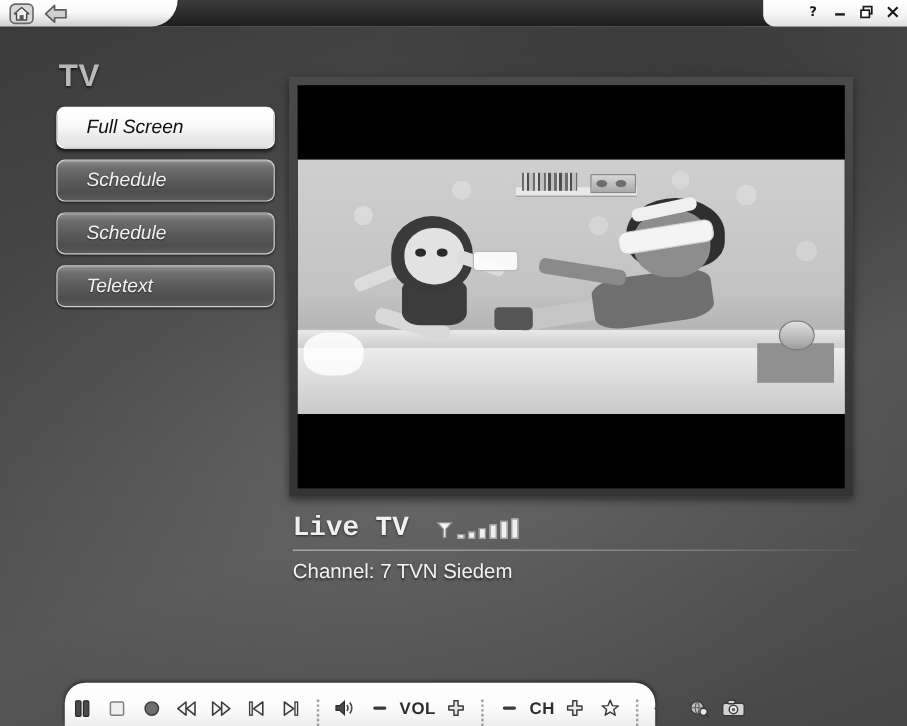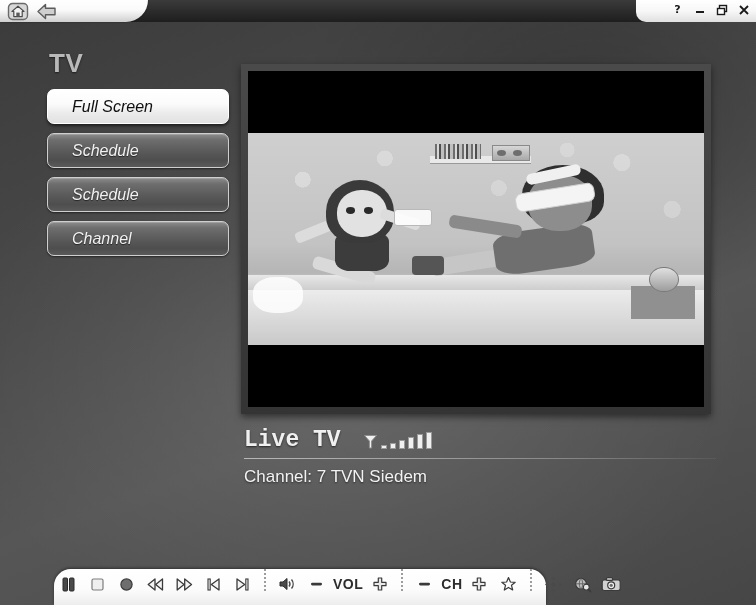--- a/index.html
+++ b/index.html
@@ -134,21 +134,21 @@
   .sig-bar{width:6px;background:#f0f0f0;border:1px solid #9a9a9a;box-sizing:border-box;}
   .np-divider{margin-top:5px;height:1px;width:472px;background:linear-gradient(90deg,rgba(255,255,255,.55),rgba(255,255,255,.28) 70%,rgba(255,255,255,.05));}
   .np-channel{margin-top:8px;font-size:17px;color:#f2f2f2;text-shadow:0 1px 2px rgba(0,0,0,.55);}
 
   
   .controlbar{
     position:absolute;left:54px;top:569px;width:492px;height:36px;
     background:linear-gradient(180deg,#ffffff 0%,#fcfcfc 55%,#ededed 100%);
     border-top-left-radius:17px;border-top-right-radius:17px;
     box-shadow:0 -1px 3px rgba(0,0,0,.45);
-    display:flex;align-items:flex-start;
+    display:flex;align-items:flex-end;
   }
   .cb-group{display:flex;align-items:center;}
   .cb-btn{
     width:29px;height:30px;display:flex;align-items:center;justify-content:center;
     color:#3b3b3b;
   }
   .cb-label{font-size:14px;font-weight:bold;color:#2d2d2d;padding:0 2px;letter-spacing:.5px;}
   .cb-sep{
     width:0;height:22px;margin:0 7px;
     border-left:2px dotted #9d9d9d;
@@ -207,21 +207,21 @@
       <div class="menu-item selected">
         <span>Full Screen</span>
       </div>
       <div class="menu-item">
         <span>Schedule</span>
       </div>
       <div class="menu-item">
         <span>Schedule</span>
       </div>
       <div class="menu-item">
-        <span>Channel</span>
+        <span>Teletext</span>
       </div>
     </div>
   </div>
 
   <div class="video-frame">
     <div class="video-screen">
       <div class="video-pic">
         <div class="v-shelf"></div>
         <div class="v-books"></div>
         <div class="v-radio"></div>

